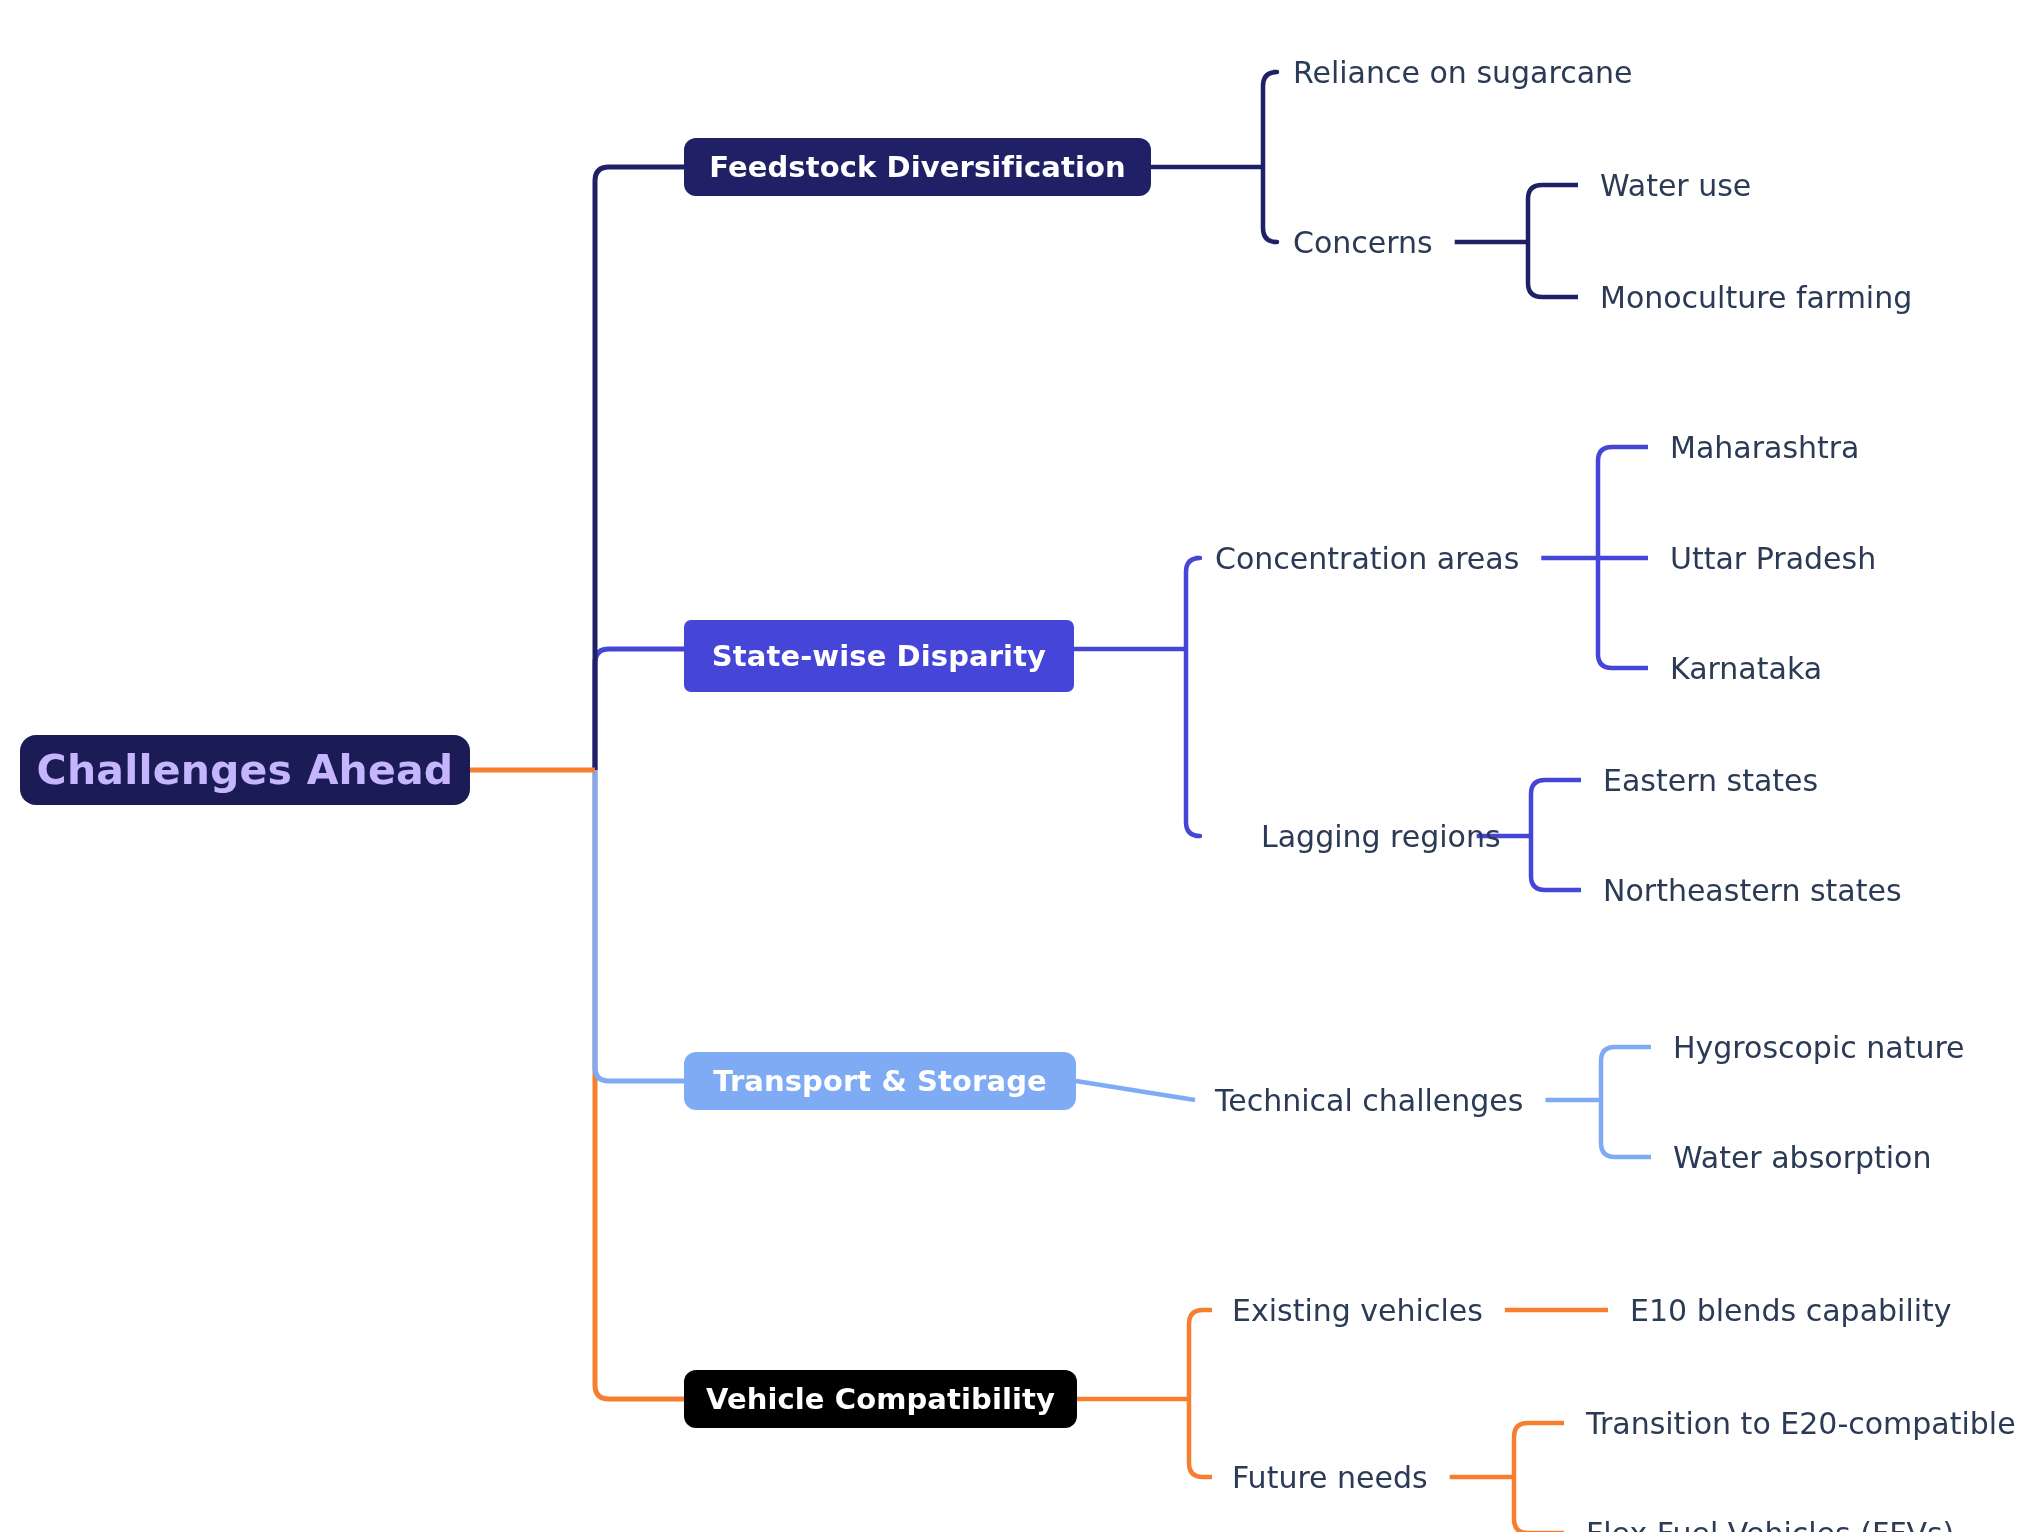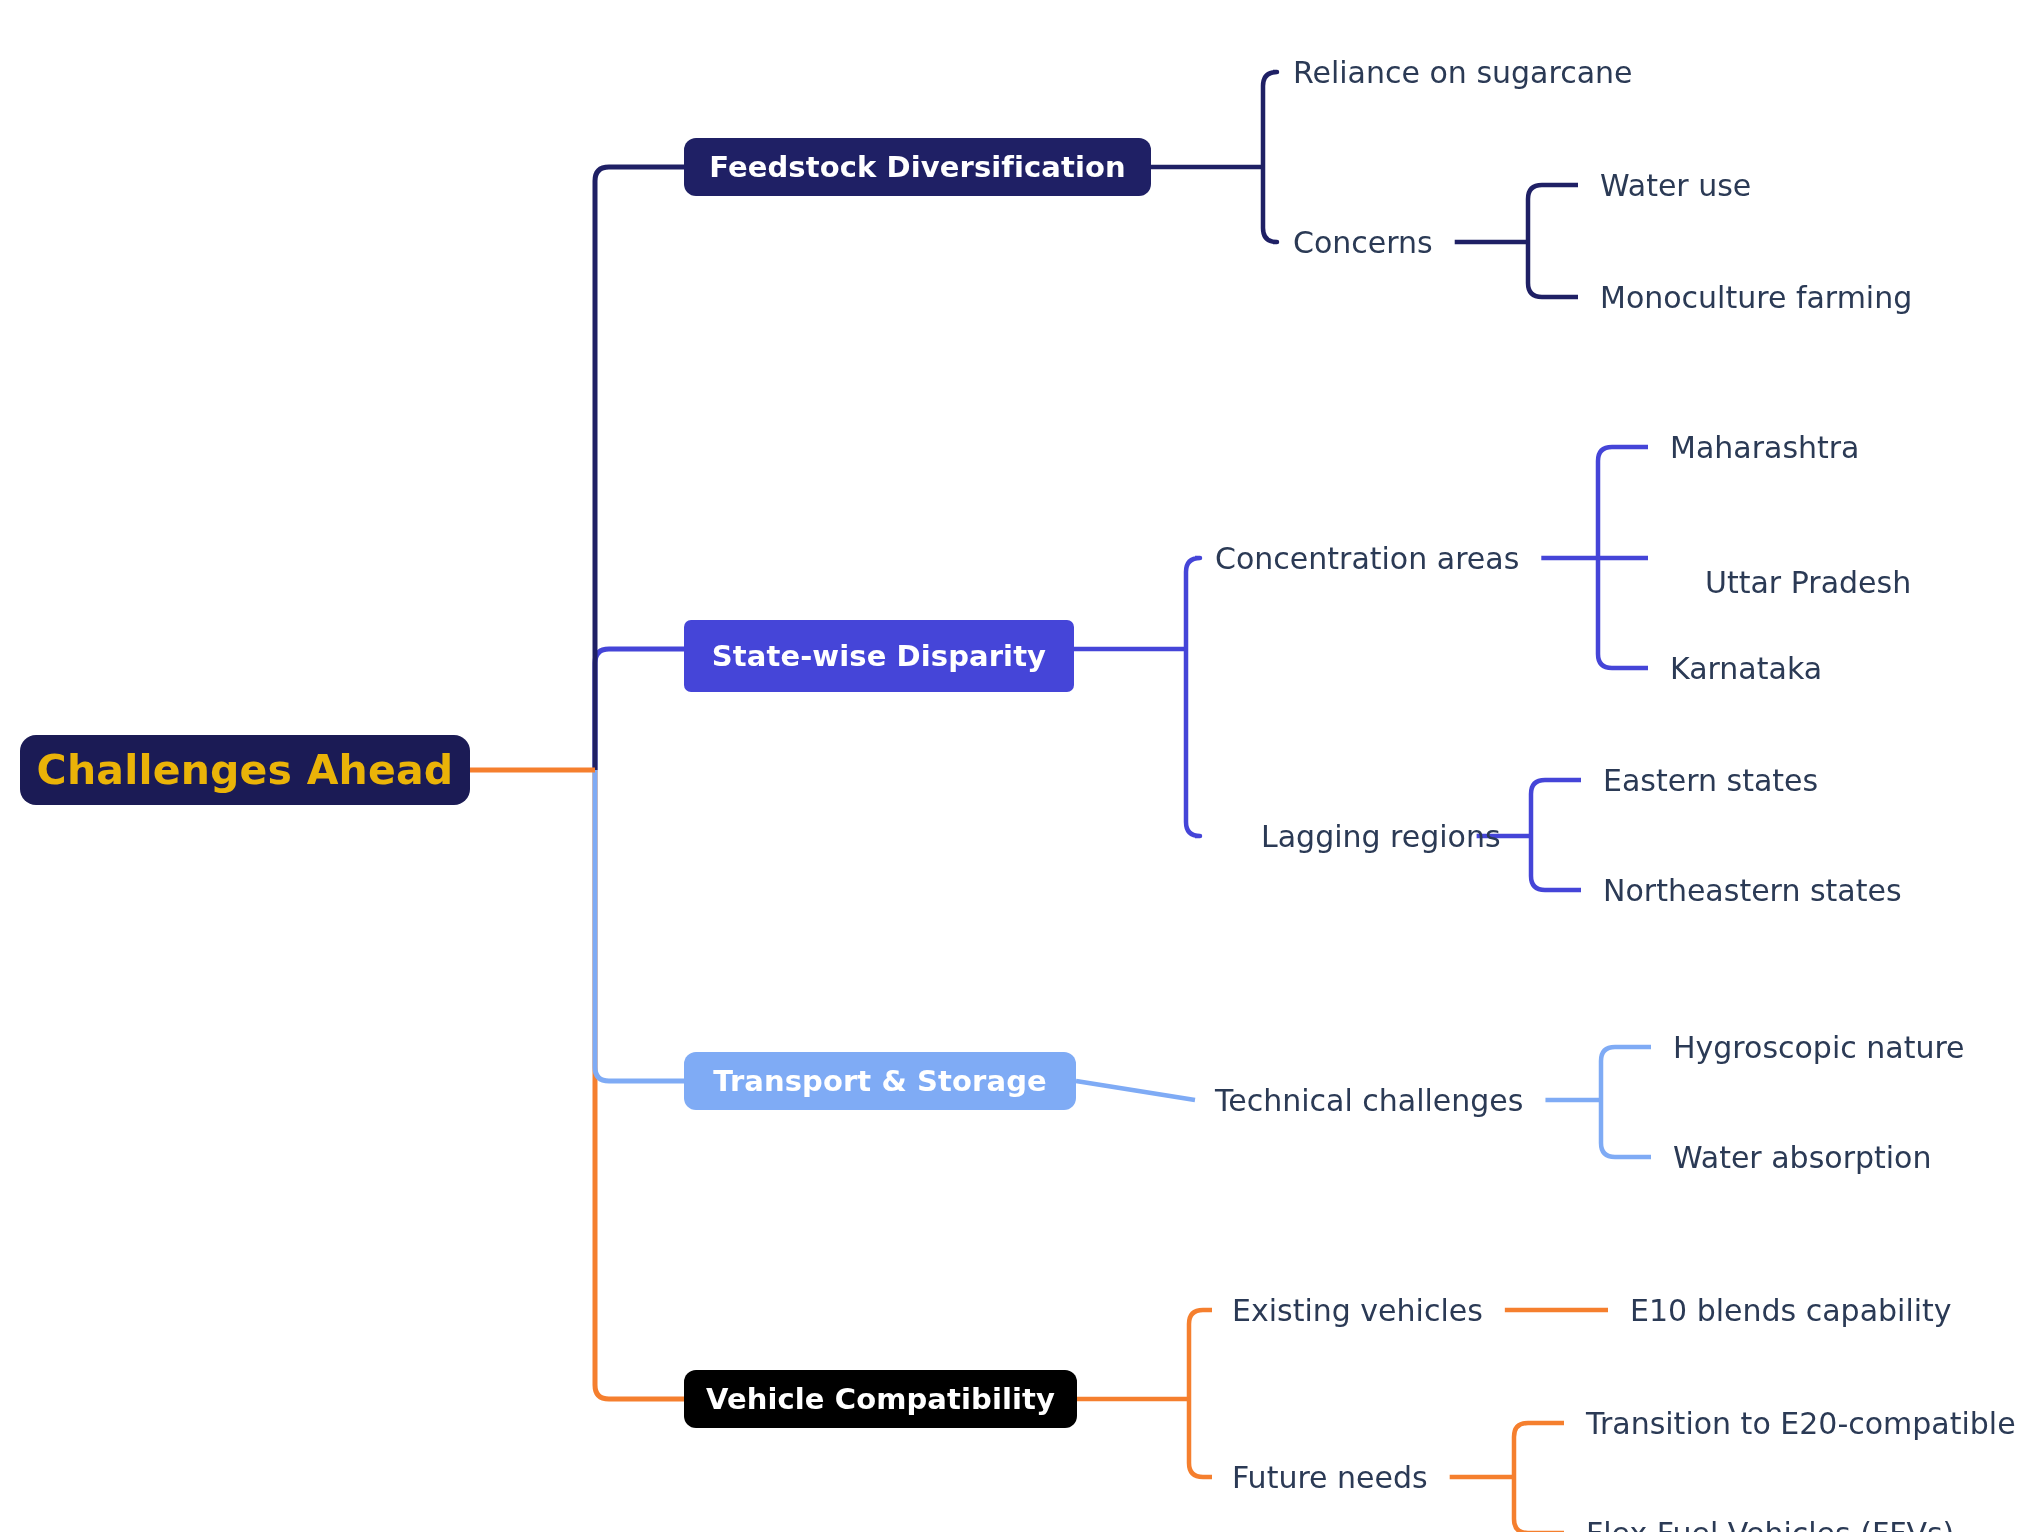--- a/index.html
+++ b/index.html
@@ -25,21 +25,21 @@
   .node {
     position: absolute;
     display: flex;
     align-items: center;
     justify-content: center;
     box-sizing: border-box;
     white-space: nowrap;
   }
   .node-root {
     border-radius: 16px;
-    color: #eab308;
+    color: #c4b5fd;
     font-weight: bold;
     font-size: 41px;
     letter-spacing: 0.2px;
     padding: 0 26px;
   }
   .node-branch {
     border-radius: 12px;
     color: #ffffff;
     font-weight: bold;
     font-size: 29px;
@@ -114,21 +114,21 @@
       </div>
       <div class="leaf leaf-2" style="left: 1293px; top: 52px;">Reliance on sugarcane</div>
       <div class="leaf leaf-2" style="left: 1293px; top: 222px;">Concerns</div>
       <div class="leaf leaf-3" style="left: 1600px; top: 165px;">Water use</div>
       <div class="leaf leaf-3" style="left: 1600px; top: 277px;">Monoculture farming</div>
       <div class="node node-branch" style="left: 684px; top: 620px; width: 390px; height: 72px; background: rgb(69, 69, 216); border-radius: 7px;">
         <span>State-wise Disparity</span>
       </div>
       <div class="leaf leaf-2" style="left: 1215px; top: 538px;">Concentration areas</div>
       <div class="leaf leaf-3" style="left: 1670px; top: 427px;">Maharashtra</div>
-      <div class="leaf leaf-3" style="left: 1670px; top: 562px; margin-left: 35px;">Uttar Pradesh</div>
+      <div class="leaf leaf-3" style="left: 1670px; top: 538px;">Uttar Pradesh</div>
       <div class="leaf leaf-3" style="left: 1670px; top: 648px;">Karnataka</div>
       <div class="leaf leaf-2" style="left: 1215px; top: 816px; margin-left: 46px;">Lagging regions</div>
       <div class="leaf leaf-3" style="left: 1603px; top: 760px;">Eastern states</div>
       <div class="leaf leaf-3" style="left: 1603px; top: 870px;">Northeastern states</div>
       <div class="node node-branch" style="left: 684px; top: 1052px; width: 392px; height: 58px; background: rgb(127, 171, 245);">
         <span>Transport &amp; Storage</span>
       </div>
       <div class="leaf leaf-2" style="left: 1215px; top: 1080px;">Technical challenges</div>
       <div class="leaf leaf-3" style="left: 1673px; top: 1027px;">Hygroscopic nature</div>
       <div class="leaf leaf-3" style="left: 1673px; top: 1137px;">Water absorption</div>

